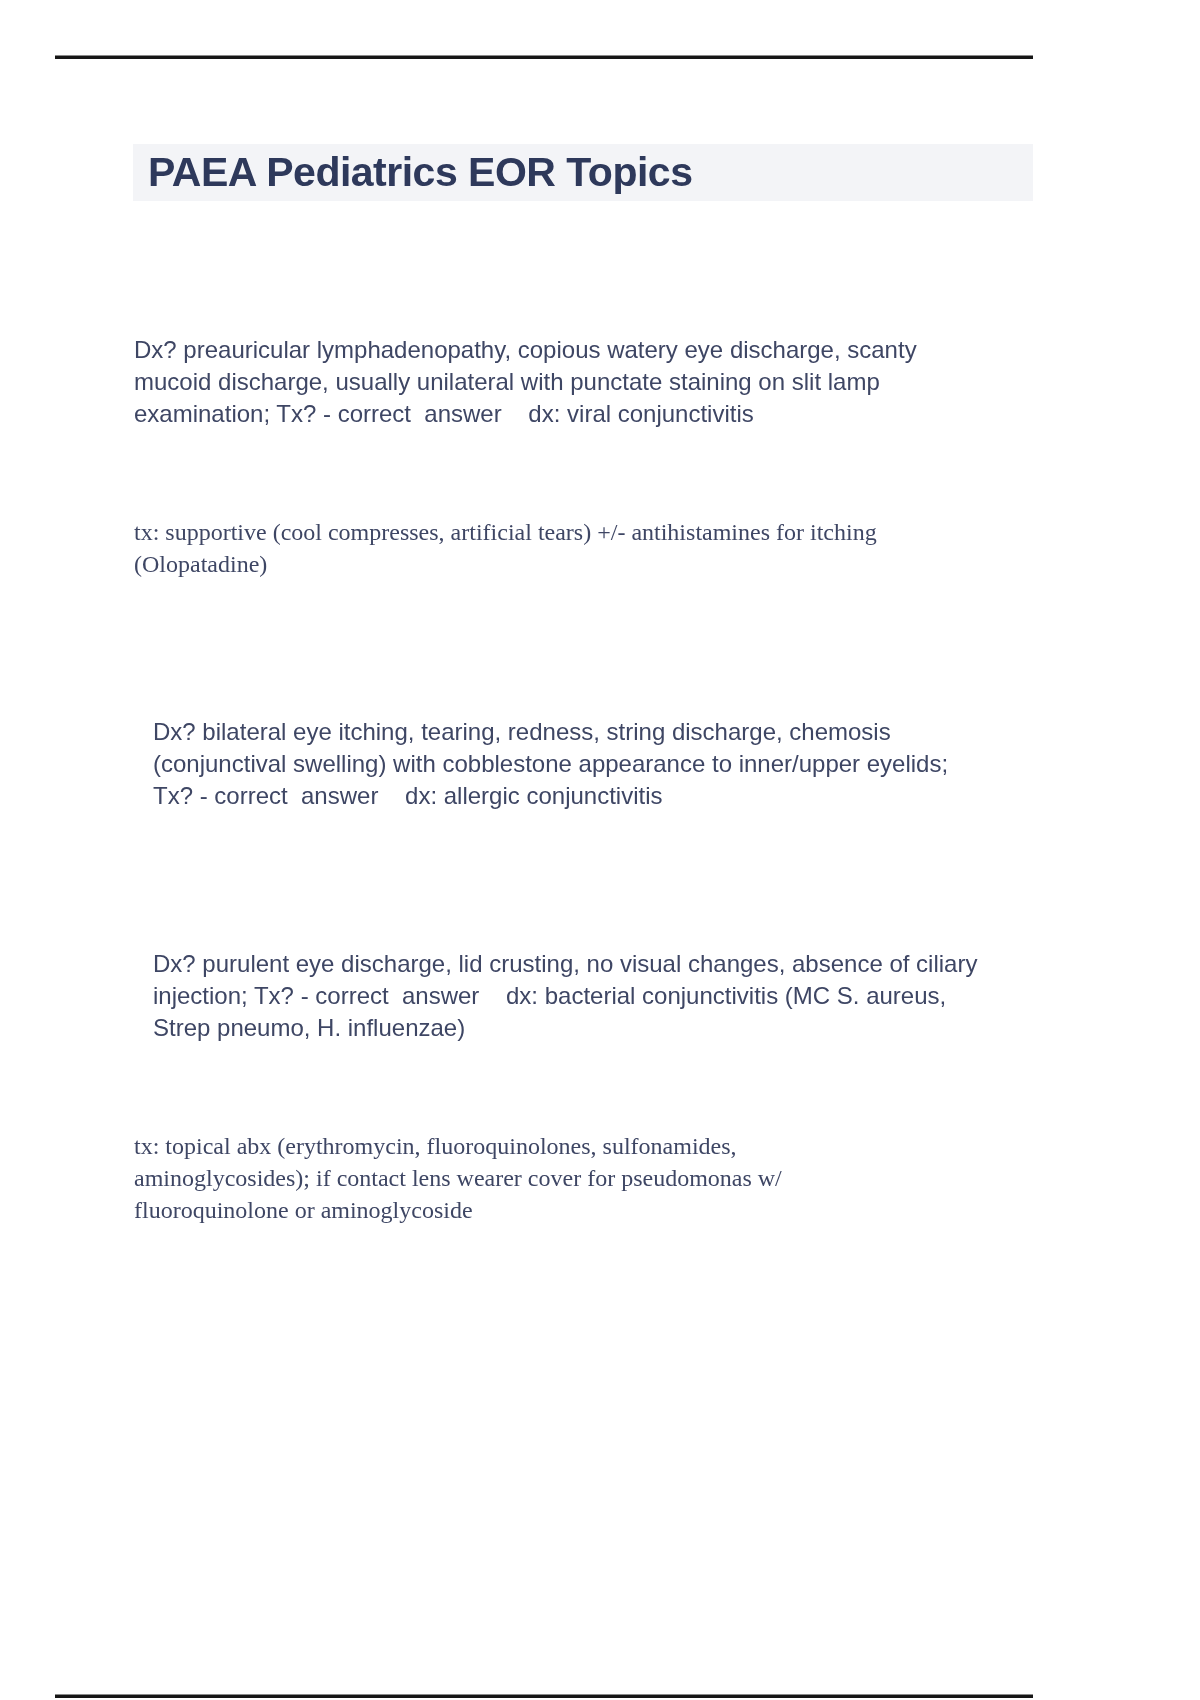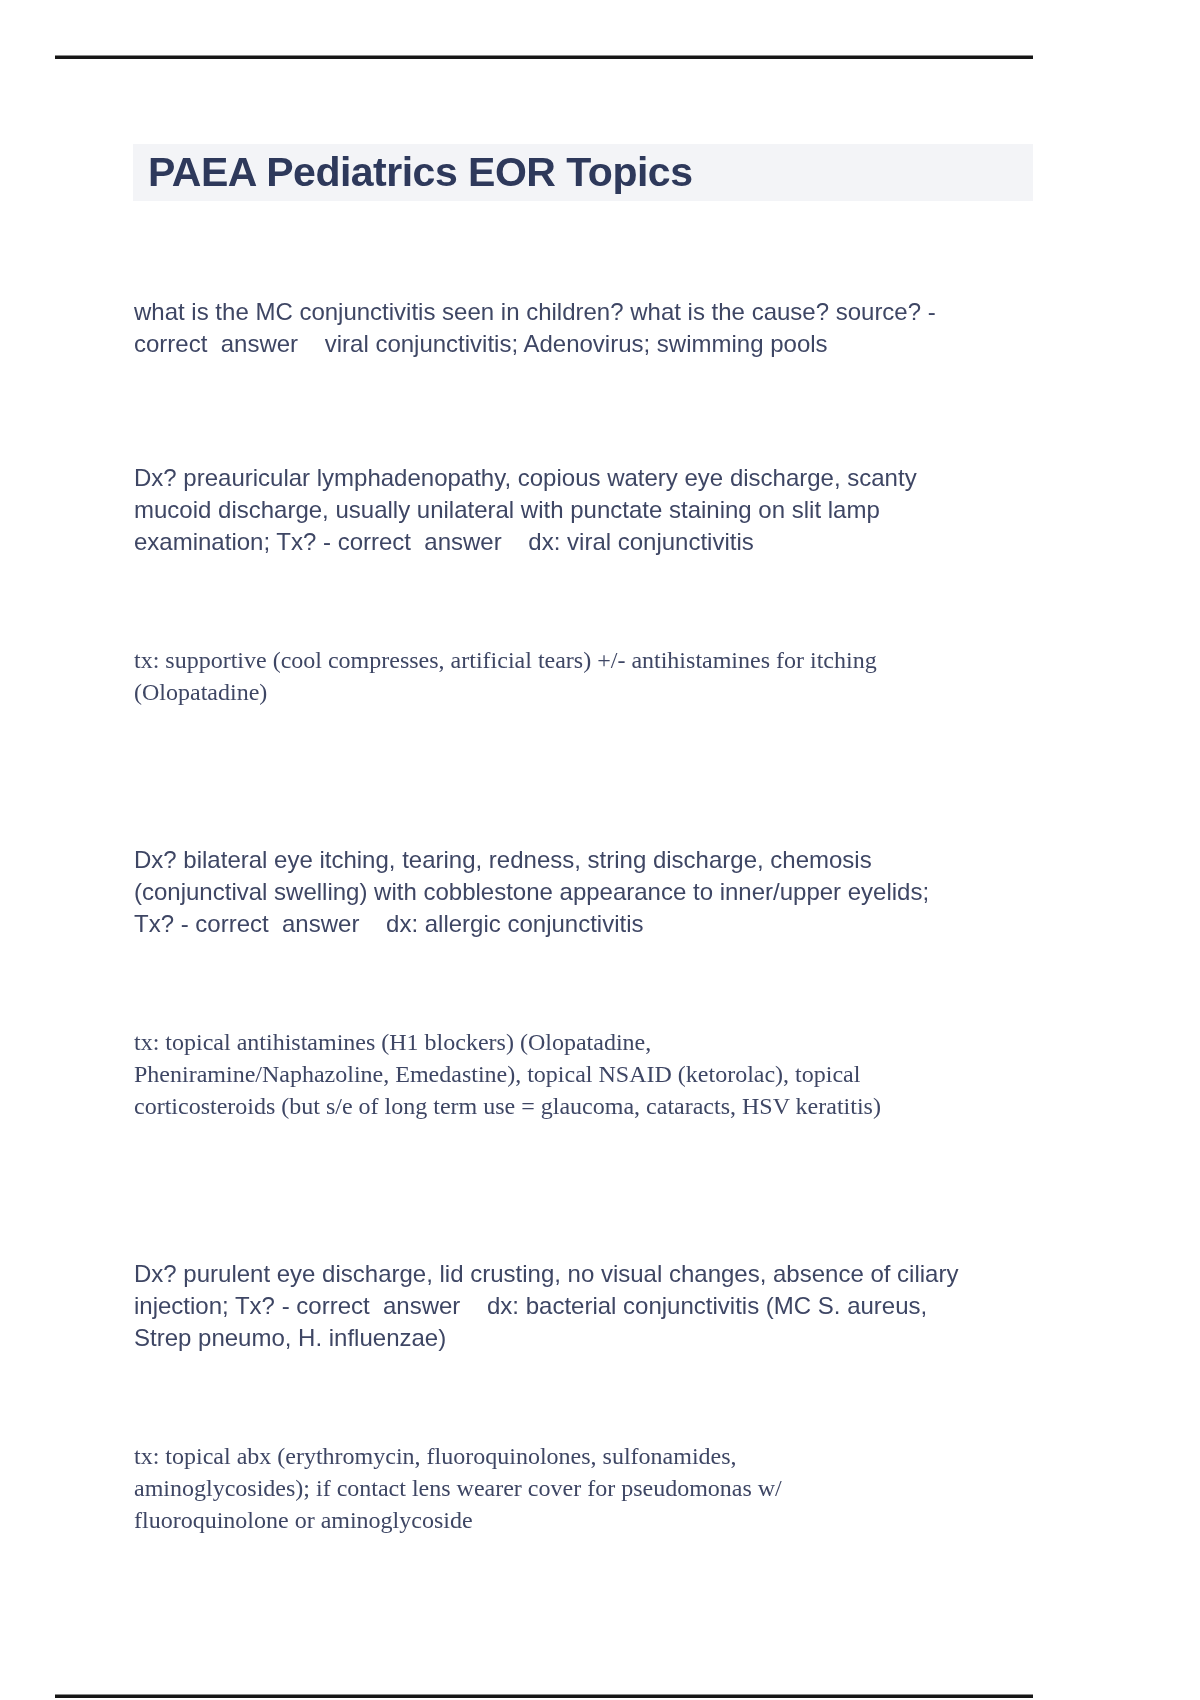--- a/index.html
+++ b/index.html
@@ -51,48 +51,43 @@
     left: 134px;
     top: 232px;
     width: 990px;
     color: #3e4664;
     font-size: 24px;
     line-height: 32px;
     white-space: pre-wrap;
   }
   .para { margin: 0; }
   .gap-lg { margin-top: 38px; }
-  .gap-md { margin-top: 72px; }
+  .gap-md { margin-top: 72px; margin-left: 19px; }
   .gap-sm { margin-top: 22px; font-family: Liberation Serif, serif; }
 </style>
 </head>
 <body>
 
 <div class="page">
 
   <div class="rule rule-top"></div>
 
   <div class="title-band">
     <span class="title-text">PAEA Pediatrics EOR Topics</span>
   </div>
 
   <div class="doc-body">
-    <p class="para">what is the MC conjunctivitis seen in children? what is the cause? source? -
-correct  answer    viral conjunctivitis; Adenovirus; swimming pools</p>
     <p class="para gap-lg">Dx? preauricular lymphadenopathy, copious watery eye discharge, scanty
 mucoid discharge, usually unilateral with punctate staining on slit lamp
 examination; Tx? - correct  answer    dx: viral conjunctivitis</p>
     <p class="para gap-sm">tx: supportive (cool compresses, artificial tears) +/- antihistamines for itching
 (Olopatadine)</p>
     <p class="para gap-md">Dx? bilateral eye itching, tearing, redness, string discharge, chemosis
 (conjunctival swelling) with cobblestone appearance to inner/upper eyelids;
 Tx? - correct  answer    dx: allergic conjunctivitis</p>
-    <p class="para gap-sm">tx: topical antihistamines (H1 blockers) (Olopatadine,
-Pheniramine/Naphazoline, Emedastine), topical NSAID (ketorolac), topical
-corticosteroids (but s/e of long term use = glaucoma, cataracts, HSV keratitis)</p>
     <p class="para gap-md">Dx? purulent eye discharge, lid crusting, no visual changes, absence of ciliary
 injection; Tx? - correct  answer    dx: bacterial conjunctivitis (MC S. aureus,
 Strep pneumo, H. influenzae)</p>
     <p class="para gap-sm">tx: topical abx (erythromycin, fluoroquinolones, sulfonamides,
 aminoglycosides); if contact lens wearer cover for pseudomonas w/
 fluoroquinolone or aminoglycoside</p>
     
     
     
   </div>

